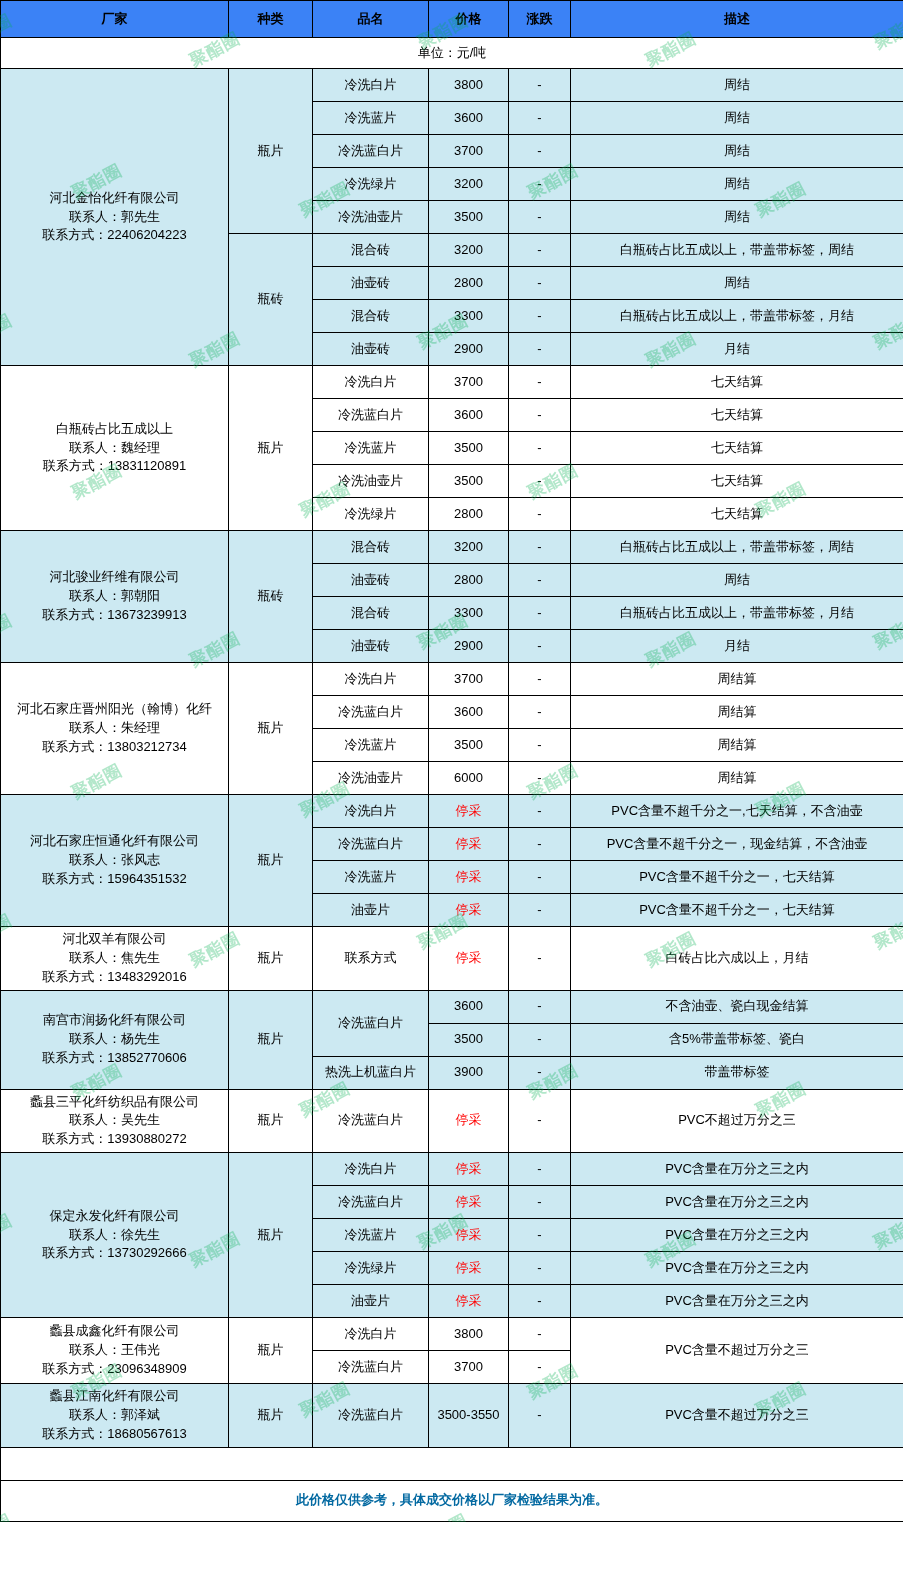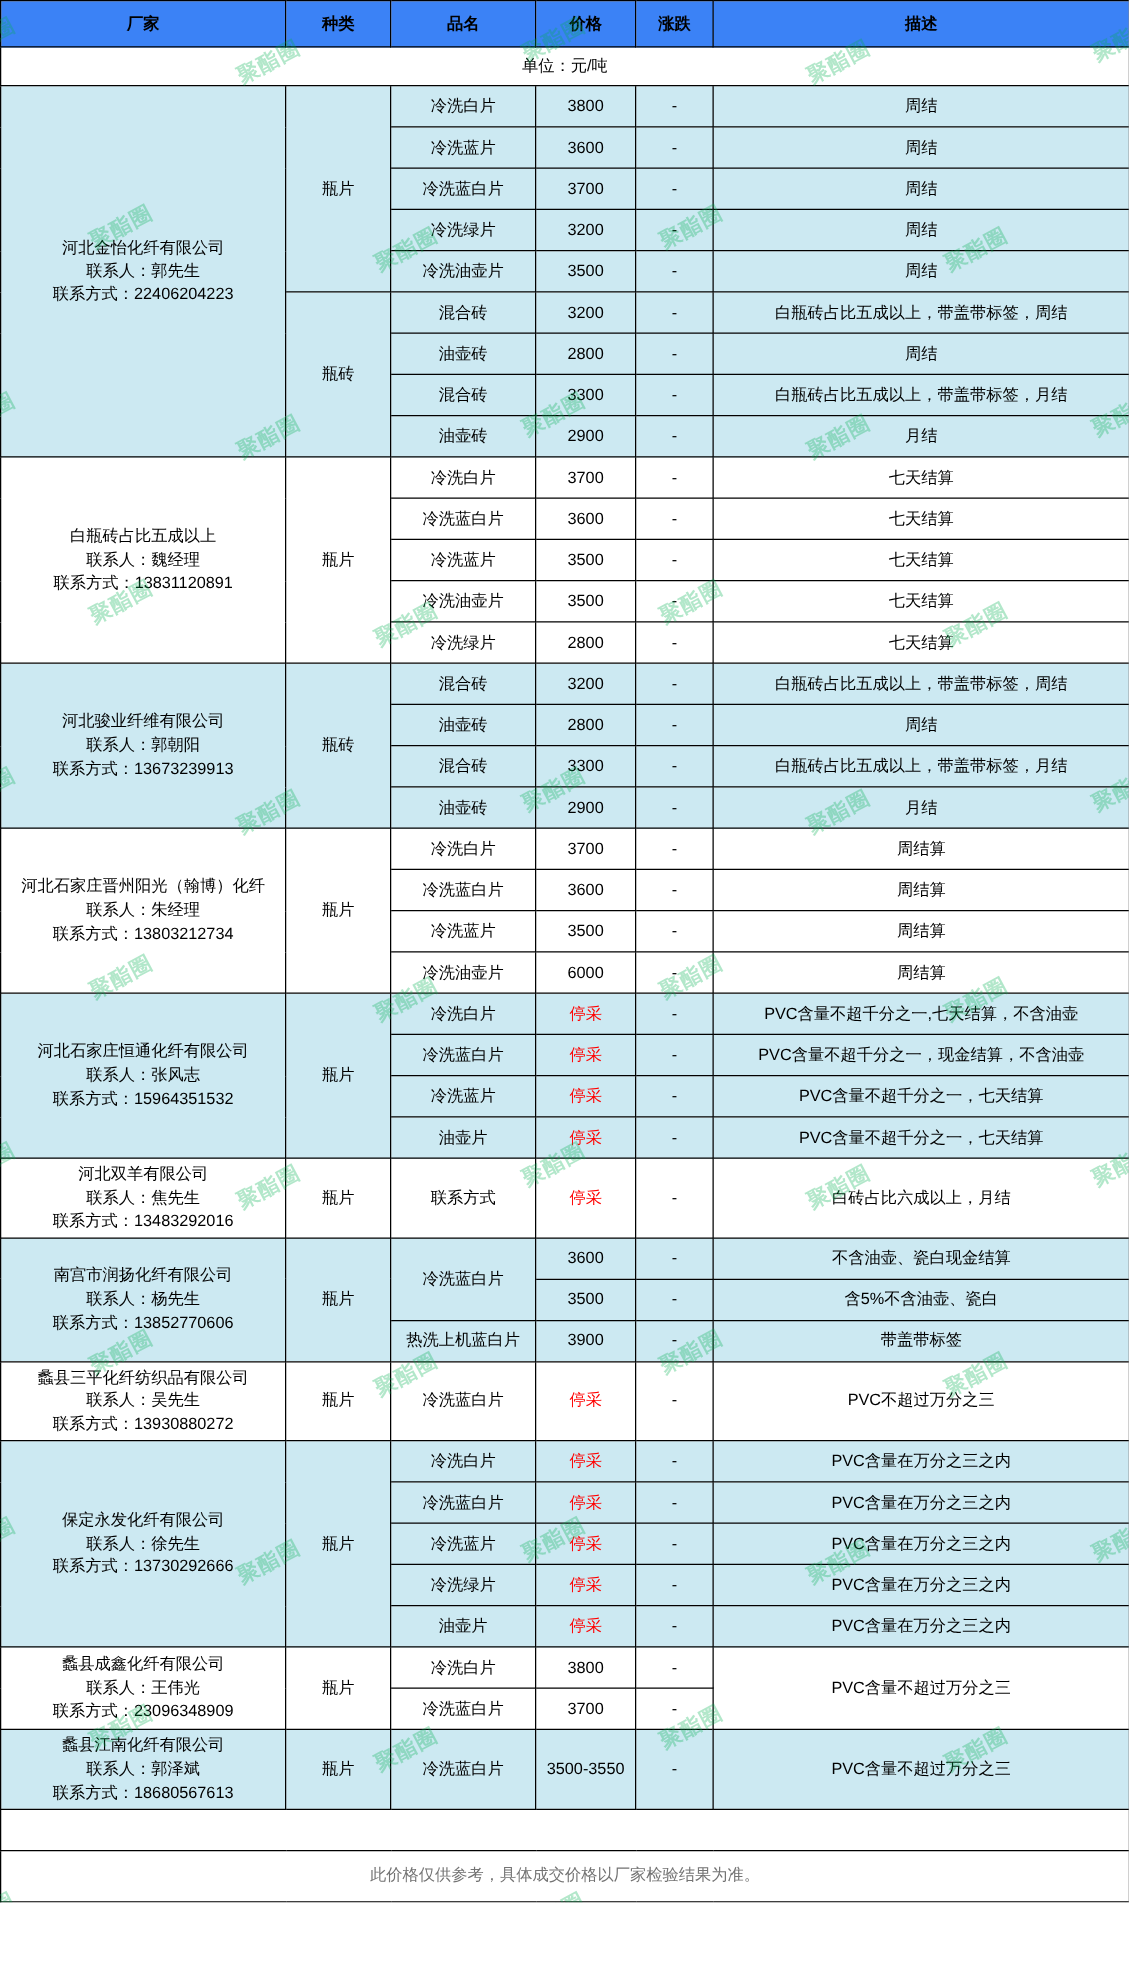--- a/index.html
+++ b/index.html
@@ -67,22 +67,22 @@
 
   .stop { color: #ff0000; font-weight: normal; }
   .dash { color: #000; }
 
   .row-h { height: 33px; }
 
   .footer-row td {
     height: 34px;
     text-align: right;
     padding-right: 6px;
-    font-weight: normal;
-    color: #737373;
+    font-weight: bold;
+    color: #0369a1;
     font-size: 14.5px;
     background: #ffffff;
     border: 1px solid #000;
   }
   .blank-row td {
     height: 26px;
     background: #ffffff;
   }
 
   
@@ -338,21 +338,21 @@
           </td>
           <td rowspan="3">瓶片</td>
           <td rowspan="2">冷洗蓝白片</td>
           <td>3600</td>
           <td><span class="dash">-</span></td>
           <td>不含油壶、瓷白现金结算</td>
         </tr>
         <tr class="blue row-h">
           <td>3500</td>
           <td><span class="dash">-</span></td>
-          <td>含5%不含油壶、瓷白</td>
+          <td>含5%带盖带标签、瓷白</td>
         </tr>
         <tr class="blue row-h">
           <td>热洗上机蓝白片</td>
           <td>3900</td>
           <td><span class="dash">-</span></td>
           <td>带盖带标签</td>
         </tr>
         <tr class="white row-h">
           <td class="maker-cell">
             <span class="line">蠡县三平化纤纺织品有限公司</span>

